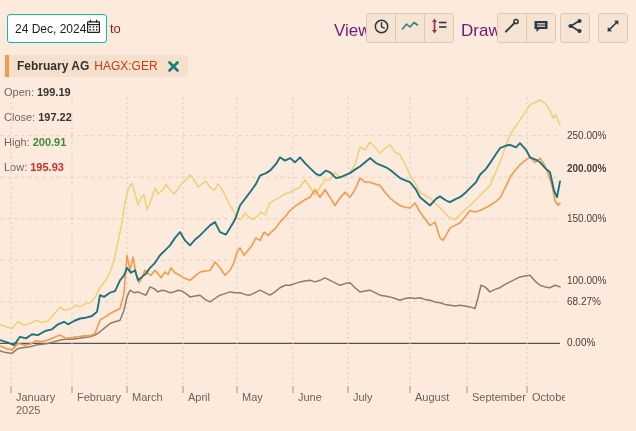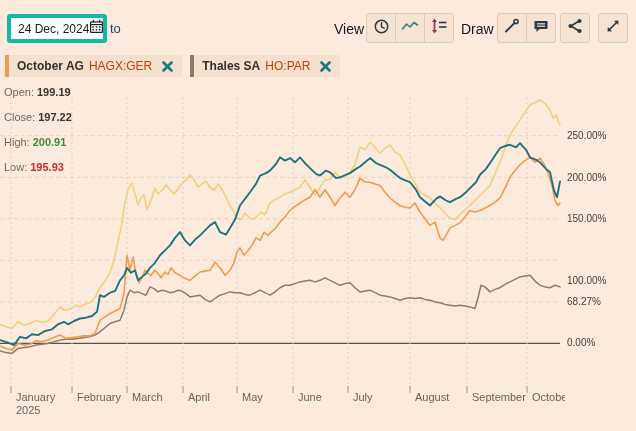--- a/index.html
+++ b/index.html
@@ -1,25 +1,25 @@
 <!DOCTYPE html>
 <html><head>
 <meta charset="utf-8">
 <style>
   html,body{margin:0;padding:0;}
   body{font-family:"Liberation Sans",sans-serif;}
   #app{position:relative;width:636px;height:431px;background:#fcebdd;overflow:hidden;}
 
   
   .date-input{position:absolute;top:14px;height:29px;width:100px;background:#ffffff;
-    border:4px solid #14b8a6;border-radius:3px;display:flex;align-items:center;
+    border:1px solid #14b8a6;border-radius:3px;display:flex;align-items:center;
     justify-content:space-between;padding:0 7px;box-sizing:border-box;cursor:pointer;}
   .date-input .dtxt{font-size:12px;color:#1e1b18;white-space:nowrap;}
-  .to-label{position:absolute;left:110px;top:21px;font-size:13px;color:#0c4a6e;}
-  .tb-label{position:absolute;top:21px;font-size:14px;color:#0f172a;}
+  .to-label{position:absolute;left:110px;top:21px;font-size:13px;color:#7f1d1d;}
+  .tb-label{position:absolute;top:21px;font-size:17px;color:#701a75;}
   .btn-group{position:absolute;top:13px;display:flex;}
   .tb-btn{width:30px;height:30px;background:#f6e3d2;border:1px solid #dcc9b6;
     display:flex;align-items:center;justify-content:center;cursor:pointer;box-sizing:border-box;}
   .btn-group .tb-btn + .tb-btn{margin-left:-1px;}
   .btn-group .tb-btn:first-child{border-radius:3px 0 0 3px;}
   .btn-group .tb-btn:last-child{border-radius:0 3px 3px 0;}
   .tb-btn.single{border-radius:3px;}
 
   
   #chips{position:absolute;left:5px;top:55px;display:flex;gap:8px;}
@@ -132,32 +132,22 @@
       <svg width="16" height="16" viewBox="0 0 16 16" fill="none">
         <line x1="4.5" y1="11.5" x2="11.5" y2="4.5" stroke="#2b3a45" stroke-width="1.7"></line>
         <path d="M13.5 2.5 L13.2 7 L9 2.8 Z" fill="#2b3a45"></path>
         <path d="M2.5 13.5 L2.8 9 L7 13.2 Z" fill="#2b3a45"></path>
       </svg>
     </span>
   </div>
 
   <div id="chips">
       <div class="chip" style="border-left-color: rgb(242, 155, 78);">
-        <span class="cname">October AG</span>
+        <span class="cname">February AG</span>
         <span class="cticker">HAGX:GER</span>
-        <span class="cx">
-          <svg width="11" height="11" viewBox="0 0 11 11">
-            <line x1="1.5" y1="1.5" x2="9.5" y2="9.5" stroke="#1a7b7d" stroke-width="2.6" stroke-linecap="round"></line>
-            <line x1="9.5" y1="1.5" x2="1.5" y2="9.5" stroke="#1a7b7d" stroke-width="2.6" stroke-linecap="round"></line>
-          </svg>
-        </span>
-      </div>
-      <div class="chip" style="border-left-color: rgb(141, 125, 102);">
-        <span class="cname">Thales SA</span>
-        <span class="cticker">HO:PAR</span>
         <span class="cx">
           <svg width="11" height="11" viewBox="0 0 11 11">
             <line x1="1.5" y1="1.5" x2="9.5" y2="9.5" stroke="#1a7b7d" stroke-width="2.6" stroke-linecap="round"></line>
             <line x1="9.5" y1="1.5" x2="1.5" y2="9.5" stroke="#1a7b7d" stroke-width="2.6" stroke-linecap="round"></line>
           </svg>
         </span>
       </div>
     </div>
 
   <div id="stats">
@@ -208,17 +198,17 @@
       <polyline points="0,229.3 6,231.8 12,233.5 18,226.8 24,230.1 30,228.5 36,225.2 42,227.6 48,226.0 54,219.3 60,211.9 64,215.2 70,214.4 76,210.2 80,211.9 86,208.5 90,207.7 95,202.7 100,192.7 105,186.1 110,177.8 114,165.3 118,147.1 122,127.9 125,107.2 128,94.7 132,88.1 135,98.9 138,109.7 141,103.0 144,99.7 147,114.7 151,105.5 155,93.1 158,98.9 162,95.5 166,89.7 170,94.7 174,98.9 178,93.9 182,88.1 186,84.7 190,79.8 194,84.7 198,92.2 202,88.9 206,86.4 210,92.2 214,95.5 218,88.9 222,94.7 226,102.2 230,110.5 234,117.1 237,123.0 241,124.6 245,118.0 249,122.1 253,124.6 257,121.3 261,117.1 265,119.6 270,108.0 275,104.7 280,102.2 285,98.9 290,97.2 295,94.7 300,92.2 305,84.7 310,92.2 315,99.7 320,92.2 325,84.7 330,84.7 335,77.3 340,83.1 345,79.8 350,77.3 355,69.8 360,52.3 365,54.8 370,47.4 375,52.3 380,58.2 385,53.2 390,49.8 395,57.3 400,59.8 405,69.0 410,79.8 415,88.1 420,97.2 425,100.5 430,103.0 435,108.0 440,113.0 445,118.0 450,123.0 455,124.6 460,119.6 465,114.7 470,110.5 475,105.5 480,100.5 485,95.5 490,90.6 495,78.9 500,67.3 505,53.2 510,39.9 515,32.4 520,24.9 525,17.4 530,10.0 535,7.5 540,5.0 545,8.3 550,15.0 553,23.3 556,19.9 558,25.8 560,29.9" fill="none" stroke="#efd179" stroke-width="1.6" stroke-linejoin="round" stroke-linecap="round"></polyline>
       <polyline points="0,255.9 6,257.6 12,258.4 18,253.4 24,252.6 30,251.7 36,250.1 42,249.2 48,248.4 54,246.8 60,245.1 66,244.3 72,244.3 78,243.4 84,242.6 90,241.8 95,240.1 100,236.8 105,232.6 110,228.5 115,226.8 120,225.2 124,215.2 127,201.9 130,195.2 134,197.7 138,196.9 142,198.6 146,200.2 150,191.9 154,193.6 158,196.9 162,195.2 166,196.1 170,197.7 174,196.9 178,195.2 182,196.1 186,198.6 190,201.9 195,201.1 200,200.2 205,204.4 210,206.9 215,203.5 220,200.2 225,198.6 230,196.9 235,197.7 240,197.7 245,199.4 250,200.2 255,197.7 260,195.2 265,197.7 270,200.2 275,196.9 280,192.7 285,190.3 290,190.3 295,188.6 300,186.9 305,186.1 310,185.3 315,186.9 320,185.3 325,182.8 330,185.3 335,187.8 340,190.3 345,188.6 350,187.8 355,192.7 360,196.9 365,196.1 370,195.2 375,197.7 380,200.2 385,201.1 390,201.9 395,203.5 400,205.2 405,203.5 410,202.7 415,203.5 420,202.7 425,204.4 430,205.2 435,206.9 440,207.7 445,209.4 450,210.2 455,211.0 460,210.2 465,211.0 470,211.9 475,213.5 478,202.7 481,190.3 485,191.9 490,196.9 495,194.4 500,192.7 505,189.4 510,186.9 515,184.4 520,181.9 525,181.1 530,180.3 535,186.1 540,190.3 545,191.9 550,192.7 555,190.3 560,191.9" fill="none" stroke="#8d7d66" stroke-width="1.5" stroke-linejoin="round" stroke-linecap="round"></polyline>
       <polyline points="0,250.9 6,253.4 12,255.1 18,248.4 24,250.1 30,249.2 36,245.9 42,246.8 48,245.1 54,242.6 60,240.1 66,243.4 72,242.6 78,241.8 84,240.9 90,240.9 95,238.4 100,225.2 105,221.8 110,218.5 115,216.0 120,213.5 124,198.6 127,160.3 130,175.3 133,162.0 136,178.6 139,187.8 142,182.8 145,175.3 148,178.6 151,180.3 155,175.3 158,178.6 161,182.8 165,177.0 168,179.5 171,172.8 175,177.8 180,180.3 185,183.6 190,185.3 195,181.1 200,177.0 205,176.1 210,175.3 215,167.0 220,172.8 225,180.3 230,175.3 234,167.8 237,157.0 240,152.9 244,160.3 248,155.4 252,150.4 256,142.9 260,145.4 264,137.1 268,140.4 272,136.3 276,132.9 280,127.1 285,122.1 290,115.5 295,111.3 300,108.0 305,104.7 310,102.2 315,94.7 320,102.2 325,94.7 330,102.2 335,110.5 340,103.0 345,97.2 350,102.2 355,94.7 360,83.1 365,87.2 370,87.2 375,88.9 380,90.6 385,97.2 390,103.0 395,107.2 400,110.5 405,112.2 410,113.0 415,108.0 420,117.1 425,123.8 430,130.4 435,127.1 440,142.9 443,145.4 447,138.7 450,132.9 455,130.4 460,127.9 465,122.1 470,115.5 475,117.1 480,115.5 485,113.0 490,110.5 495,107.2 500,103.0 505,93.1 510,82.3 515,75.6 520,69.8 525,65.6 530,62.3 535,67.3 540,63.1 544,69.0 548,78.1 552,90.6 555,105.5 558,110.5 560,108.0" fill="none" stroke="#f29b4e" stroke-width="1.6" stroke-linejoin="round" stroke-linecap="round"></polyline>
       <polyline points="0,245.1 8,247.6 14,250.1 20,241.8 26,243.4 32,239.3 38,240.1 45,236.0 52,234.3 58,229.3 64,226.8 68,229.3 74,226.0 80,223.5 86,222.7 92,221.0 97,216.8 100,200.2 104,201.9 110,197.7 115,196.1 120,185.3 124,180.3 127,172.8 131,177.8 135,175.3 138,185.3 142,181.9 146,178.6 150,172.8 155,167.8 160,160.3 165,155.4 170,150.4 175,142.9 180,137.1 185,145.4 190,150.4 196,143.7 200,140.4 205,135.4 210,130.4 215,127.1 220,137.1 226,139.6 230,132.9 235,124.6 240,110.5 245,103.9 250,97.2 256,88.9 260,80.6 266,78.1 270,75.6 276,69.0 280,62.3 285,65.6 290,63.1 295,67.3 300,62.3 305,68.1 310,73.1 316,78.9 320,80.6 326,75.6 330,77.3 336,83.1 340,82.3 346,79.8 350,78.1 356,73.9 360,71.5 366,66.5 370,63.1 376,68.1 380,69.8 386,72.3 390,74.8 396,79.8 400,83.1 406,85.6 410,87.2 416,94.7 420,102.2 426,107.2 430,110.5 436,103.9 440,101.4 446,105.5 450,107.2 456,103.9 460,102.2 466,97.2 470,93.1 476,87.2 480,79.8 486,73.9 490,68.1 496,59.0 500,53.2 506,50.7 510,49.8 516,52.3 520,48.2 526,54.8 530,62.3 536,64.8 540,67.3 546,73.9 550,77.3 554,95.5 557,102.2 560,86.4" fill="none" stroke="#1f7380" stroke-width="1.9" stroke-linejoin="round" stroke-linecap="round"></polyline>
     </svg>
   <div id="ylabels">
       <div class="ylab" style="top: 337.414px;">0.00%</div>
       <div class="ylab" style="top: 295.873px;">68.27%</div>
       <div class="ylab" style="top: 254.332px; margin-top: 21px;">100.00%</div>
       <div class="ylab" style="top: 212.792px;">150.00%</div>
-      <div class="ylab" style="top: 172px;">200.00%</div>
+      <div class="ylab" style="top: 163px; font-weight: bold;">200.00%</div>
       <div class="ylab" style="top: 129.71px;">250.00%</div>
     </div>
 
 </div>
 
 </body></html>

